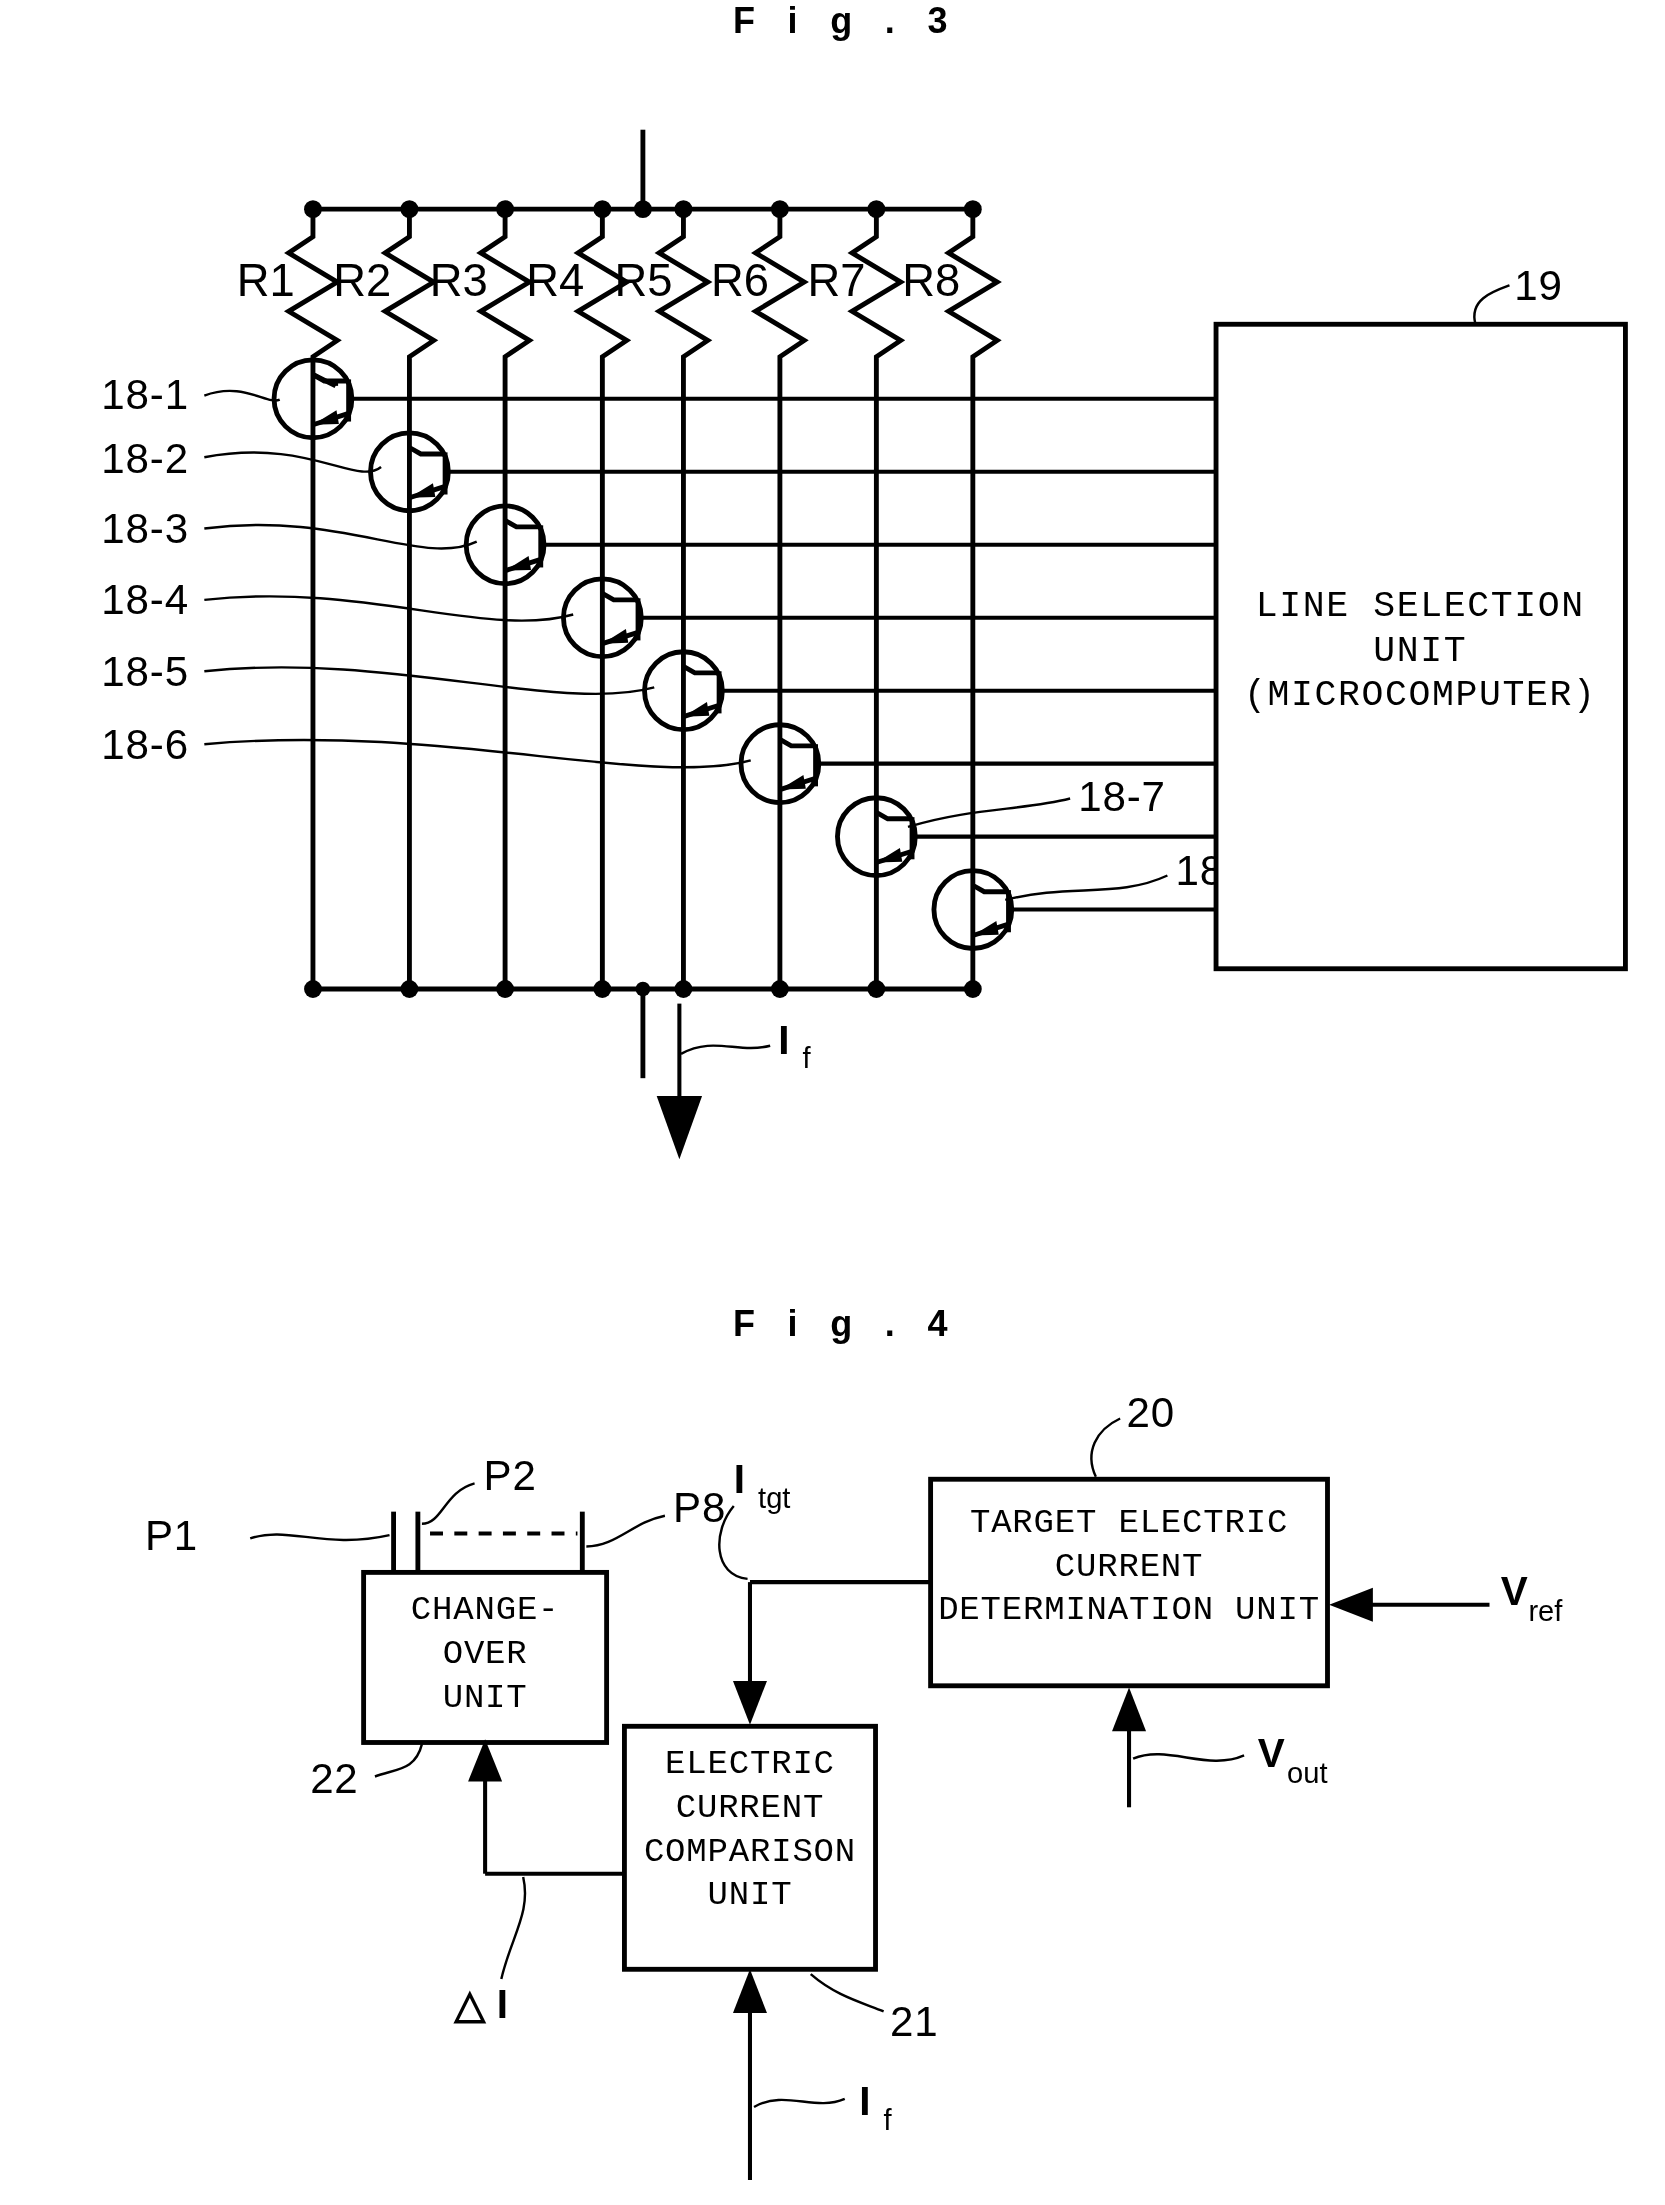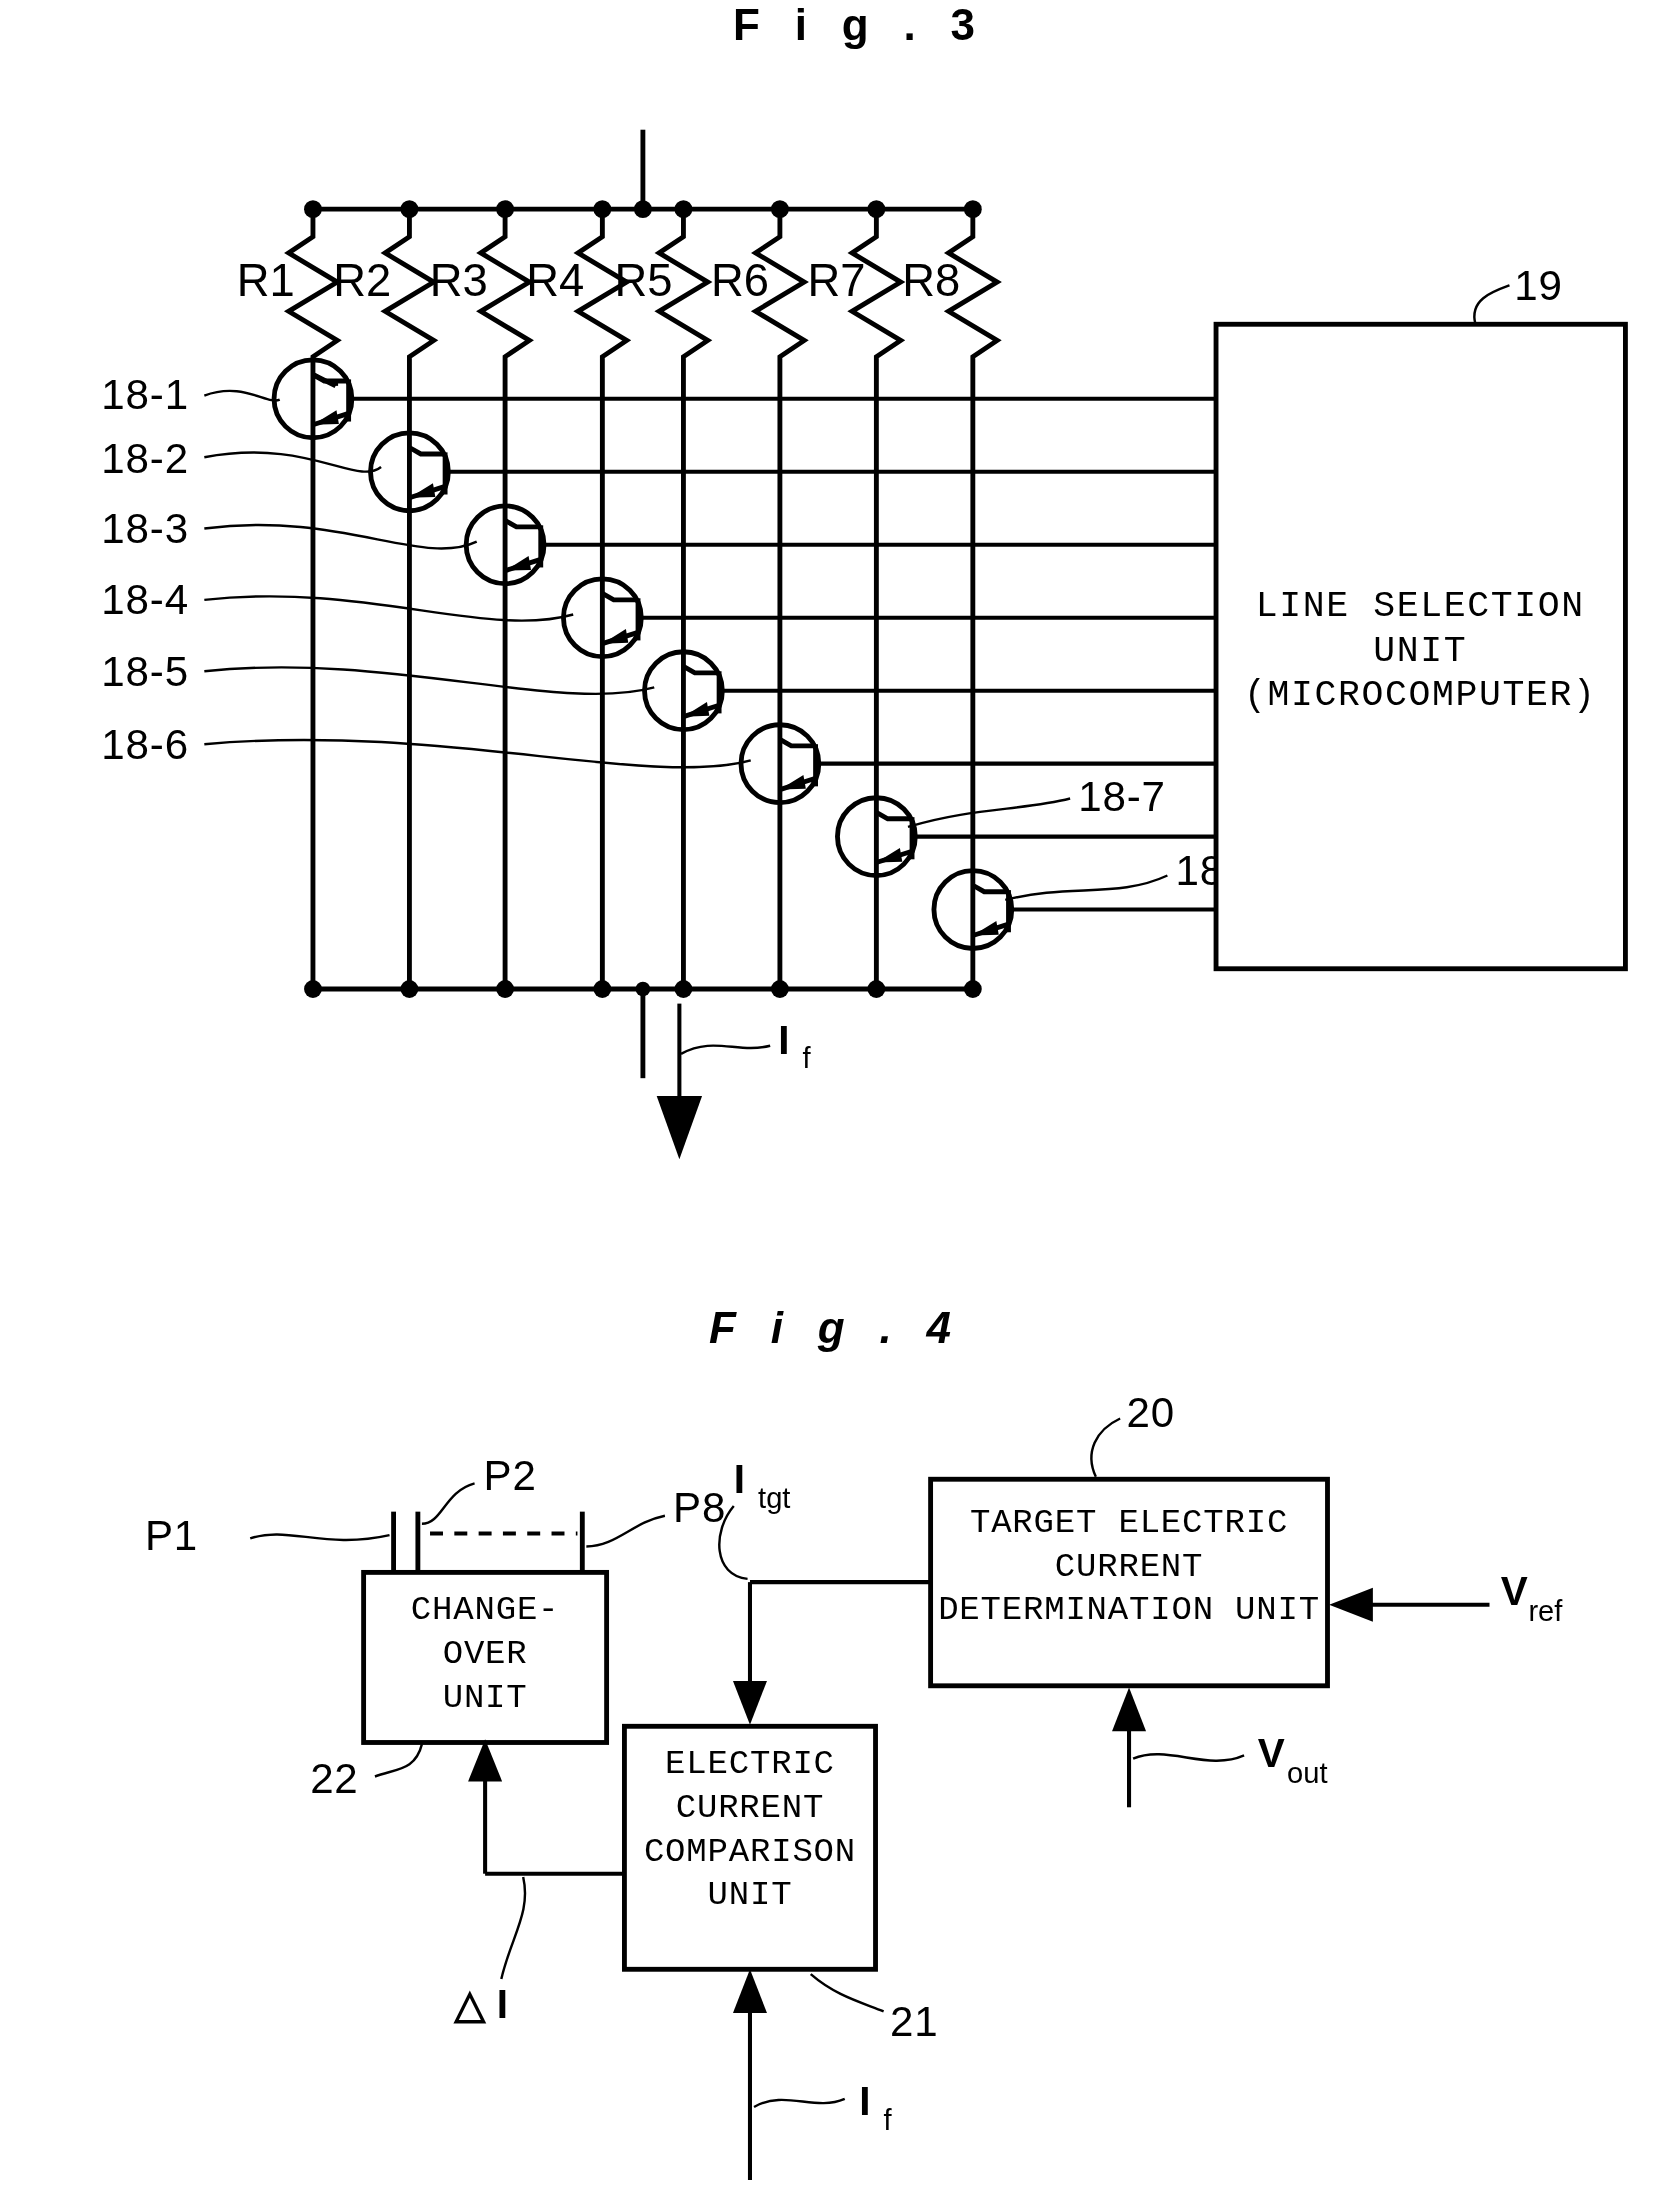--- a/index.html
+++ b/index.html
@@ -2,26 +2,26 @@
 <html style="font-size:13px"><head>
 <meta charset="utf-8">
 <style>
   html,body{margin:0;padding:0;background:#ffffff;}
   body{width:1666px;height:2205px;font-family:"Liberation Sans",sans-serif;color:#000;}
   #page{position:relative;width:1666px;height:2205px;background:#fff;overflow:hidden;}
   .fig-title{
     position:absolute;
     font-family:"Liberation Sans",sans-serif;
     font-weight:bold;
-    font-size:44px;
+    font-size:36px;
     letter-spacing:11.3px;
     white-space:nowrap;
   }
   #fig3-title{left:733px;top:0px;}
-  #fig4-title{left:709px;top:1303px;font-style:italic;}
+  #fig4-title{left:733px;top:1303px;}
   svg{position:absolute;left:0;top:0;display:block;}
   .ln{stroke:#000;fill:none;}
   .w3{stroke-width:6;}
   .w2{stroke-width:5;}
   .wthin{stroke-width:3;}
   .dot{fill:#000;}
   .sym{fill:none;stroke:#000;stroke-width:6;}
   .symarrow{fill:#000;stroke:none;}
   .boxr{fill:#fff;stroke:#000;stroke-width:6;}
   text{font-family:"Liberation Sans",sans-serif;fill:#000;}

